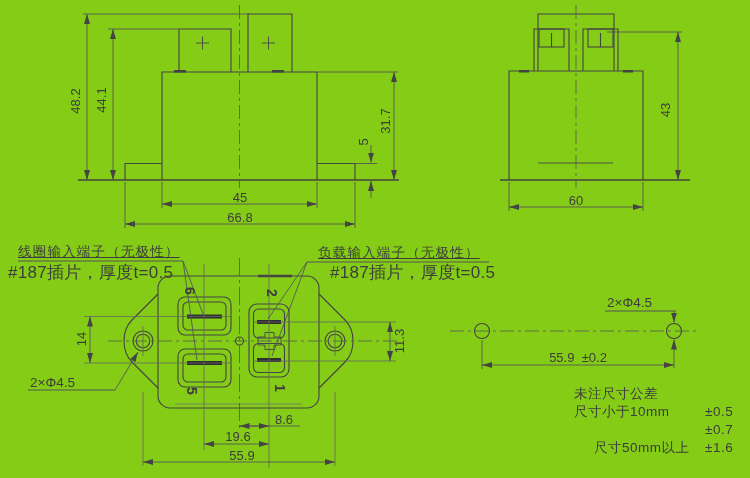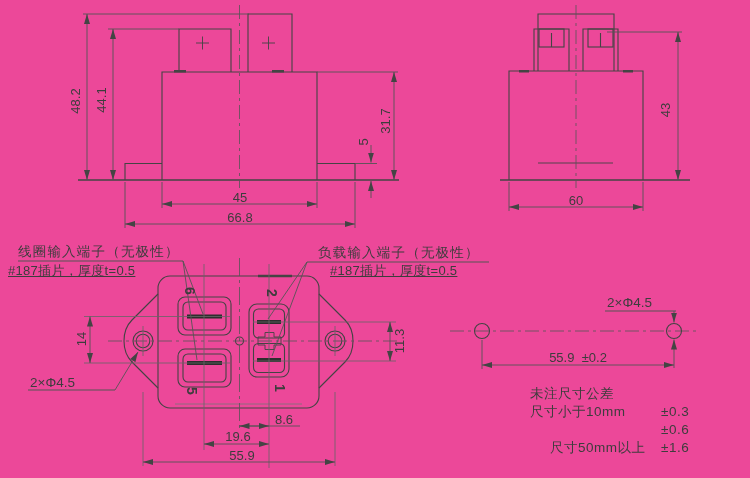--- a/index.html
+++ b/index.html
@@ -1,26 +1,26 @@
 <!DOCTYPE html>
 <html><head>
 <meta charset="utf-8">
 <style>
   html,body{margin:0;padding:0;background:#fff;}
-  #canvas{position:relative;width:750px;height:478px;background:#ec4899;overflow:hidden;
+  #canvas{position:relative;width:750px;height:478px;background:#84cc16;overflow:hidden;
           font-family:"Liberation Sans",sans-serif;}
   #drawing{position:absolute;left:0;top:0;}
   .lbl{position:absolute;color:#3d3d3d;font-size:13px;line-height:1;white-space:pre;z-index:2;}
   .c{transform:translate(-50%,-50%);}
   .v{transform:translate(-50%,-50%) rotate(-90deg);}
   .r90{transform:translate(-50%,-50%) rotate(90deg);font-size:14px;font-weight:bold;}
   .tl{transform:none;}
-  .cjk{font-size:13.5px;letter-spacing:1.2px;}
-  .cjk2{font-size:13px;letter-spacing:0.3px;text-decoration:underline;}
-  .tbl{font-size:13.5px;letter-spacing:0.5px;}
+  .cjk{font-size:13.5px;letter-spacing:1.2px;text-decoration:underline;}
+  .cjk2{font-size:17px;letter-spacing:0.3px;}
+  .tbl{font-size:13.5px;letter-spacing:0.5px;margin-left:44px;}
 </style>
 </head>
 <body>
 
 <div id="canvas">
 
 <svg id="drawing" width="750" height="478" viewBox="0 0 750 478">
   <defs>
     <marker id="ar" markerUnits="userSpaceOnUse" markerWidth="11" markerHeight="8" refX="10" refY="4" orient="auto-start-reverse">
       <path d="M0,1 L10,4 L0,7 Z" fill="#444"></path>
@@ -164,18 +164,18 @@
   <span class="lbl v" style="left:399px;top:341px">11.3</span>
   <span class="lbl c" style="left:284px;top:419px">8.6</span>
   <span class="lbl c" style="left:238px;top:436px">19.6</span>
   <span class="lbl c" style="left:242px;top:455px">55.9</span>
 
   <span class="lbl tl" style="left:607px;top:296px;font-size:13.5px">2×Φ4.5</span>
   <span class="lbl c" style="left:578px;top:357px">55.9  ±0.2</span>
 
   <span class="lbl tl tbl" style="left:530px;top:387px">未注尺寸公差</span>
   <span class="lbl tl tbl" style="left:530px;top:405px">尺寸小于10mm</span>
-  <span class="lbl tl tbl" style="left:661px;top:405px">±0.3</span>
-  <span class="lbl tl tbl" style="left:661px;top:423px">±0.6</span>
+  <span class="lbl tl tbl" style="left:661px;top:405px">±0.5</span>
+  <span class="lbl tl tbl" style="left:661px;top:423px">±0.7</span>
   <span class="lbl tl tbl" style="left:550px;top:441px">尺寸50mm以上</span>
   <span class="lbl tl tbl" style="left:661px;top:441px">±1.6</span>
 
 </div>
 
 </body></html>

